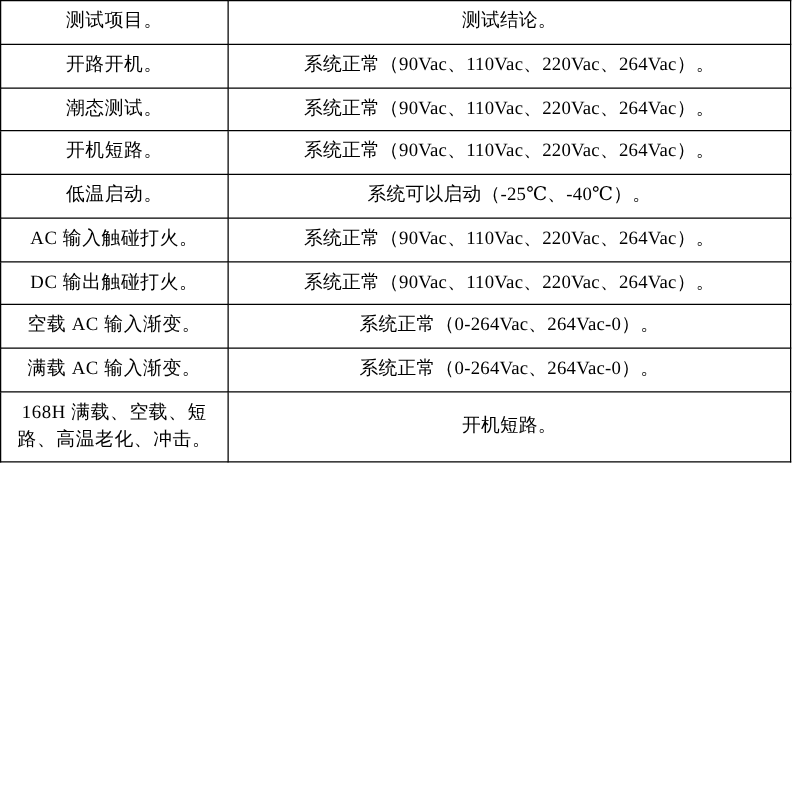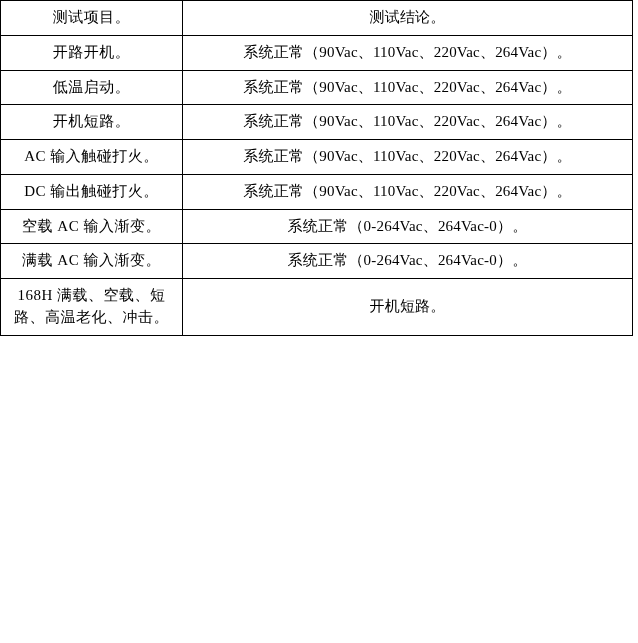--- a/index.html
+++ b/index.html
@@ -68,26 +68,30 @@
     <tbody>
       <tr class="row-header">
         <td class="cell-item">测试项目。</td>
         <td class="cell-result">测试结论。</td>
       </tr>
       <tr>
         <td class="cell-item">开路开机。</td>
         <td class="cell-result">系统正常（90Vac、110Vac、220Vac、264Vac）。</td>
       </tr>
       <tr>
-        <td class="cell-item">低温启动。</td>
+        <td class="cell-item">潮态测试。</td>
         <td class="cell-result">系统正常（90Vac、110Vac、220Vac、264Vac）。</td>
       </tr>
       <tr>
         <td class="cell-item">开机短路。</td>
         <td class="cell-result">系统正常（90Vac、110Vac、220Vac、264Vac）。</td>
+      </tr>
+      <tr>
+        <td class="cell-item">低温启动。</td>
+        <td class="cell-result">系统可以启动（-25℃、-40℃）。</td>
       </tr>
       <tr>
         <td class="cell-item">AC 输入触碰打火。</td>
         <td class="cell-result">系统正常（90Vac、110Vac、220Vac、264Vac）。</td>
       </tr>
       <tr>
         <td class="cell-item">DC 输出触碰打火。</td>
         <td class="cell-result">系统正常（90Vac、110Vac、220Vac、264Vac）。</td>
       </tr>
       <tr>

